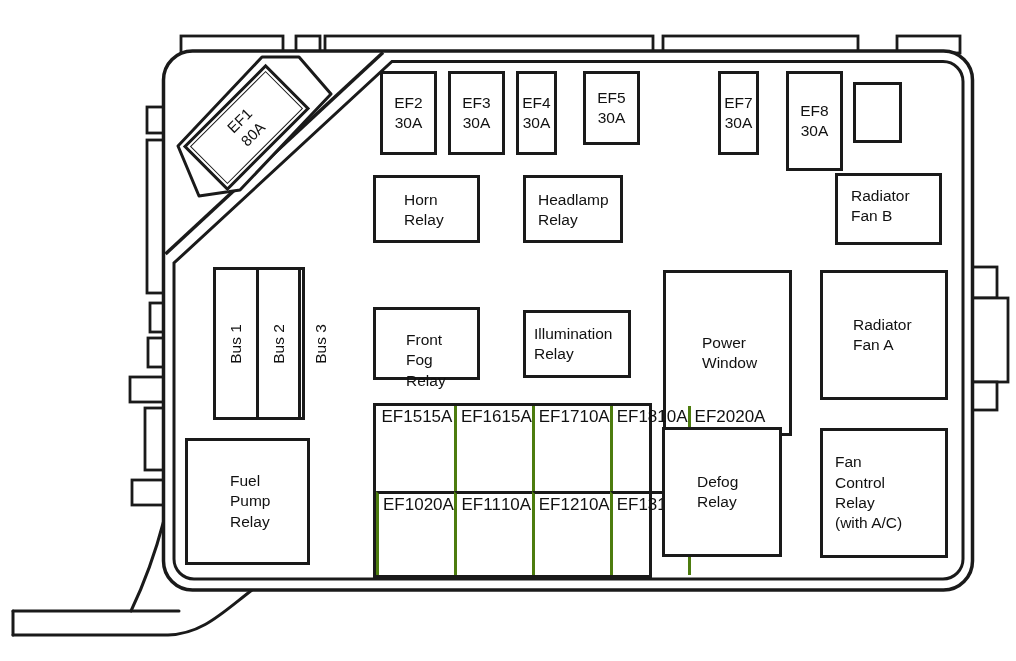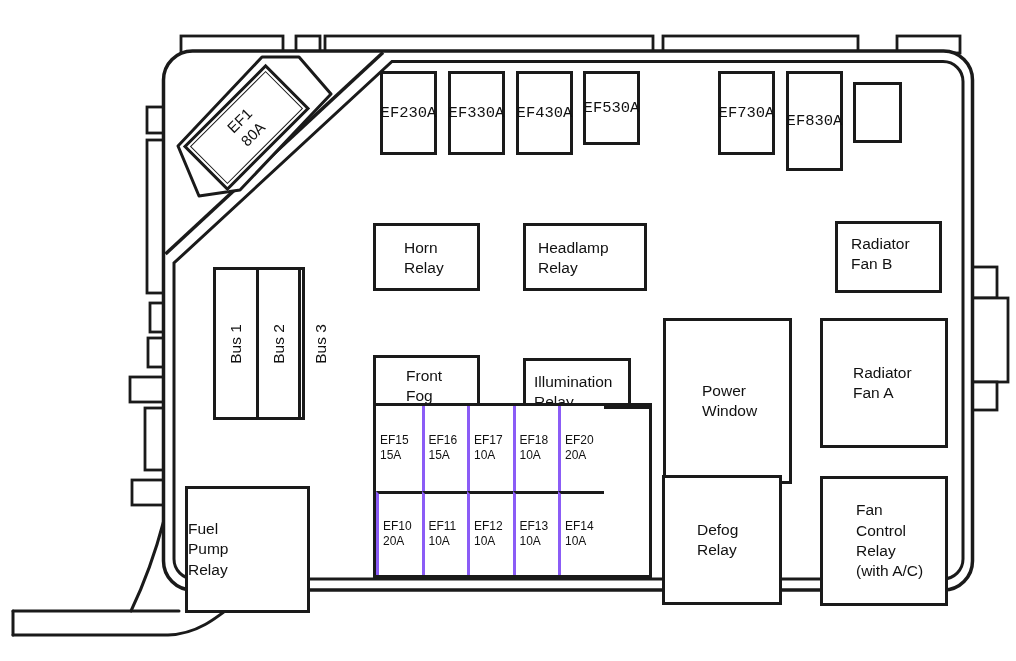--- a/index.html
+++ b/index.html
@@ -6,42 +6,42 @@
   #stage{
     position:relative;width:1016px;height:661px;background:#fff;overflow:hidden;
     font-family:"Liberation Sans", sans-serif;color:#111;
   }
   #outline-svg{position:absolute;left:0;top:0;}
   .box{
     position:absolute;box-sizing:border-box;background:#fff;
     border:3px solid #1a1a1a;
   }
   .fuse{
-    display:flex;flex-direction:row;align-items:center;justify-content:center;
-    font-size:15.5px;line-height:1.3;text-align:center;font-family:Liberation Mono, monospace;
+    display:flex;flex-direction:column;align-items:center;justify-content:center;
+    font-size:15.5px;line-height:1.3;text-align:center;
   }
   .relay{
     display:flex;flex-direction:column;justify-content:flex-start;
-    font-size:15.5px;line-height:1.32;white-space:pre-line;margin-top:48px;
+    font-size:15.5px;line-height:1.32;white-space:pre-line;
   }
   .relay.vcenter{justify-content:center;}
   .busbox{display:flex;flex-direction:row;padding:0;}
   .buscol{
     flex:1;display:flex;align-items:center;justify-content:center;box-sizing:border-box;
   }
   .buscol + .buscol{border-left:3px solid #1a1a1a;}
   .buslabel{transform:rotate(-90deg);white-space:nowrap;font-size:15.5px;}
   .grid{
     display:grid;grid-template-columns:repeat(6,1fr);grid-template-rows:1fr 1fr;
   }
   .cell{
-    box-sizing:border-box;display:flex;flex-direction:column;justify-content:center;
-    padding-left:4px;font-size:12px;line-height:1.3;
-  }
-  .cell.bl{border-left:3px solid #8b5cf6;}
+    box-sizing:border-box;display:flex;flex-direction:row;justify-content:center;
+    padding-left:4px;font-size:17px;line-height:1.3;
+  }
+  .cell.bl{border-left:3px solid #4d7c0f;}
   .cell.bt{border-top:3px solid #1a1a1a;}
   .cell.icon{align-items:center;padding-left:0;}
   #ef1{
     position:absolute;left:188px;top:96px;width:117px;height:63px;
     box-sizing:border-box;border:3px solid #1a1a1a;background:#fff;
     transform:rotate(-45deg);
   }
   #ef1-inner{
     position:absolute;inset:2px;border:1.5px solid #1a1a1a;
     display:flex;flex-direction:column;align-items:center;justify-content:center;
@@ -105,68 +105,68 @@
   </div>
 
   <div class="box fuse" style="left:380px;top:71px;width:57px;height:84px">
     <span>EF2</span>
     <span>30A</span>
   </div>
   <div class="box fuse" style="left:448px;top:71px;width:57px;height:84px">
     <span>EF3</span>
     <span>30A</span>
   </div>
-  <div class="box fuse" style="left:516px;top:71px;width:57px;height:84px">
+  <div class="box fuse" style="left:516px;top:71px;width:41px;height:84px">
     <span>EF4</span>
     <span>30A</span>
   </div>
   <div class="box fuse" style="left:583px;top:71px;width:57px;height:74px">
     <span>EF5</span>
     <span>30A</span>
   </div>
-  <div class="box fuse" style="left:718px;top:71px;width:57px;height:84px">
+  <div class="box fuse" style="left:718px;top:71px;width:41px;height:84px">
     <span>EF7</span>
     <span>30A</span>
   </div>
   <div class="box fuse" style="left:786px;top:71px;width:57px;height:100px">
     <span>EF8</span>
     <span>30A</span>
   </div>
   <div class="box" style="left:853px;top:82px;width:49px;height:61px"></div>
 
   <div class="box relay" style="left:373px;top:175px;width:107px;height:68px;padding:12px 4px 0 28px">Horn
 Relay</div>
-  <div class="box relay" style="left:523px;top:175px;width:124px;height:68px;padding:12px 4px 0 12px">Headlamp
+  <div class="box relay" style="left:523px;top:175px;width:100px;height:68px;padding:12px 4px 0 12px">Headlamp
 Relay</div>
   <div class="box relay" style="left:835px;top:173px;width:107px;height:72px;padding:10px 4px 0 13px">Radiator
 Fan B</div>
 
   <div class="box busbox" style="left:213px;top:267px;width:92px;height:153px">
     <div class="buscol">
       <span class="buslabel">Bus 1</span>
     </div>
     <div class="buscol">
       <span class="buslabel">Bus 2</span>
     </div>
     <div class="buscol">
       <span class="buslabel">Bus 3</span>
     </div>
   </div>
 
-  <div class="box relay" style="left:373px;top:307px;width:107px;height:73px;padding:8px 4px 0 30px">Front
+  <div class="box relay" style="left:373px;top:307px;width:107px;height:73px;padding:20px 4px 0 30px">Front
 Fog
 Relay</div>
   <div class="box relay vcenter" style="left:523px;top:310px;width:108px;height:68px;padding-left:8px">Illumination
 Relay</div>
   <div class="box relay vcenter" style="left:663px;top:270px;width:129px;height:166px;padding-left:36px">Power
 Window</div>
   <div class="box relay vcenter" style="left:820px;top:270px;width:128px;height:130px;padding-left:30px">Radiator
 Fan A</div>
 
-  <div class="box relay vcenter" style="left:185px;top:438px;width:125px;height:127px;">Fuel
+  <div class="box relay vcenter" style="left:185px;top:438px;width:125px;height:127px;padding-left:42px">Fuel
 Pump
 Relay</div>
 
   <div class="box grid" style="left:373px;top:403px;width:279px;height:175px;padding:0">
     <div class="cell">
       <span>EF15</span>
       <span>15A</span>
     </div>
     <div class="cell bl">
       <span>EF16</span>
@@ -203,18 +203,18 @@
       <span>10A</span>
     </div>
     <div class="cell bl bt">
       <span>EF14</span>
       <span>10A</span>
     </div>
   </div>
 
   <div class="box relay vcenter" style="left:662px;top:427px;width:120px;height:130px;padding-left:32px">Defog
 Relay</div>
-  <div class="box relay vcenter" style="left:820px;top:428px;width:128px;height:130px;padding-left:33px">Fan
+  <div class="box relay vcenter" style="left:820px;top:428px;width:128px;height:130px;padding-left:12px">Fan
 Control
 Relay
 (with A/C)</div>
 
 </div>
 
 </body></html>

